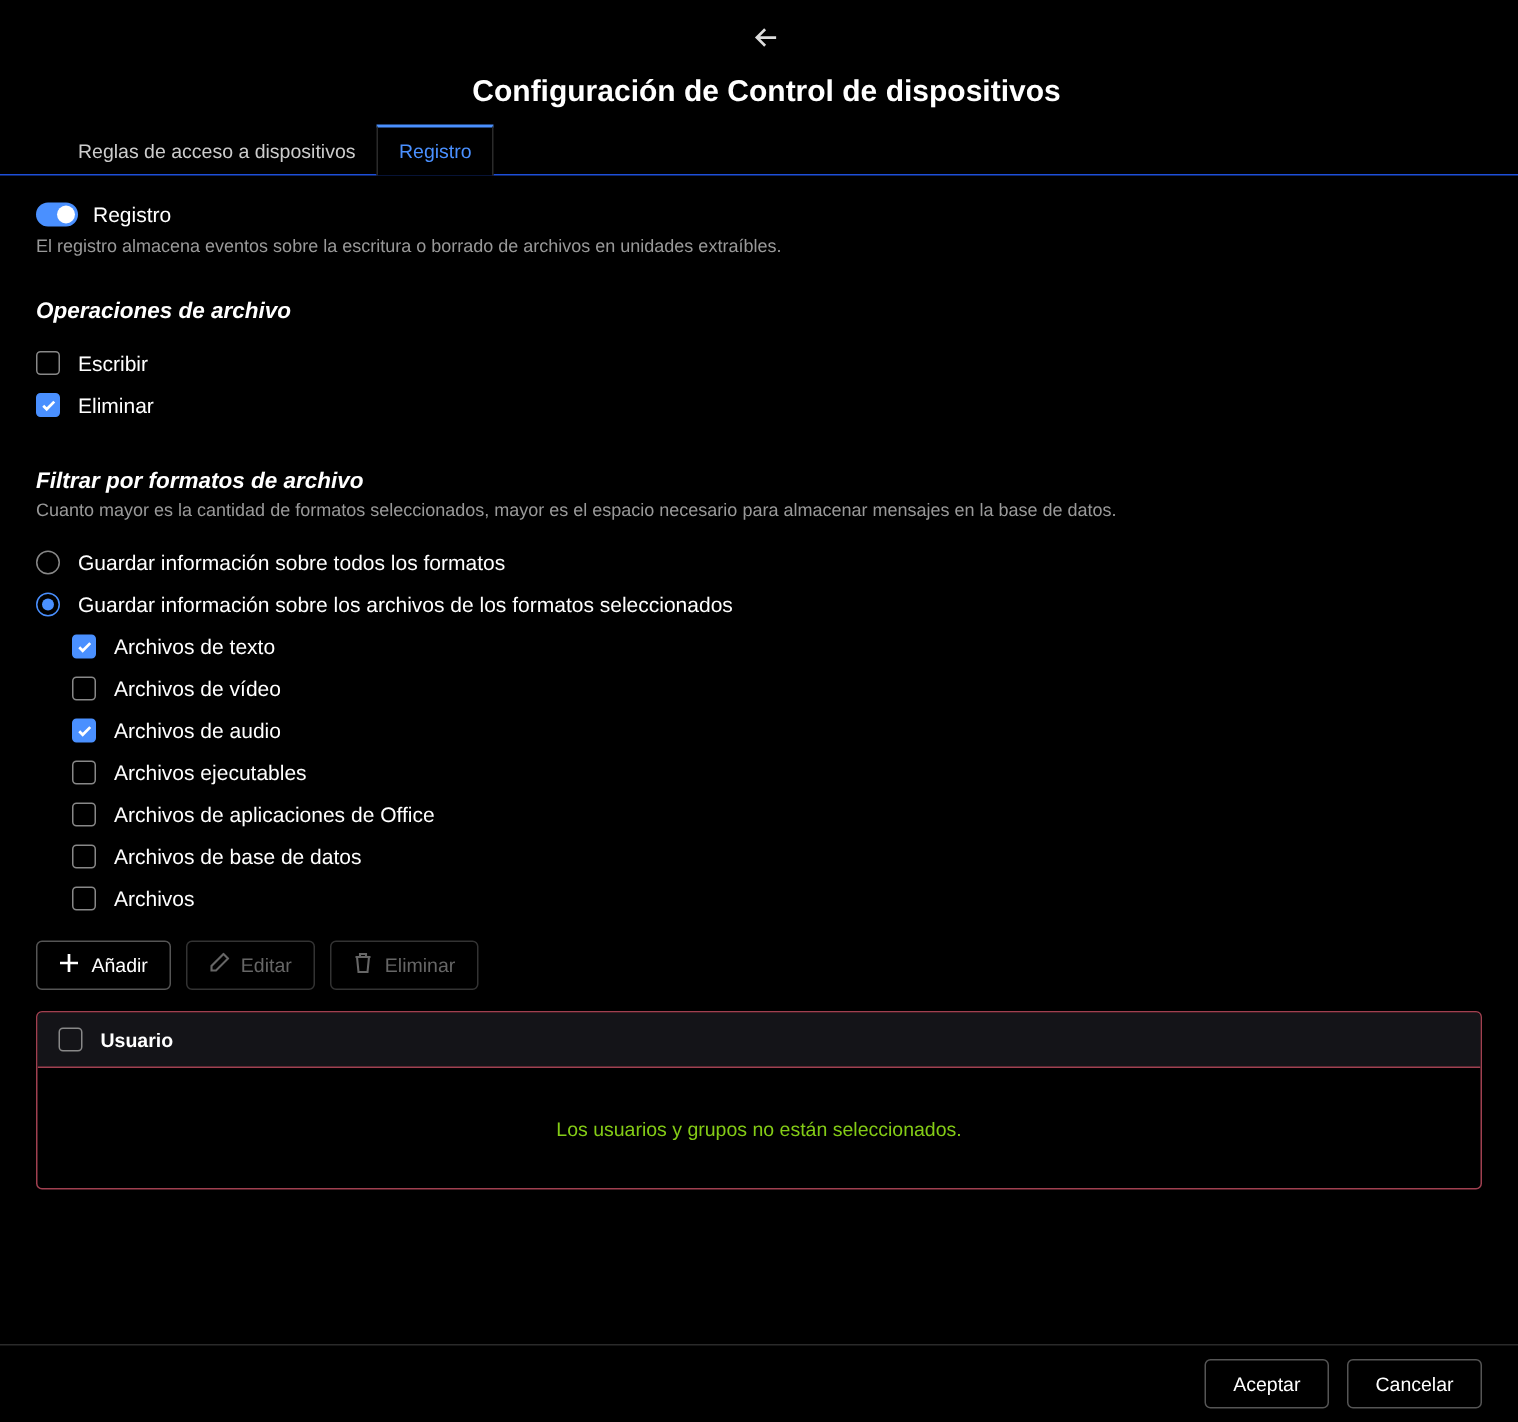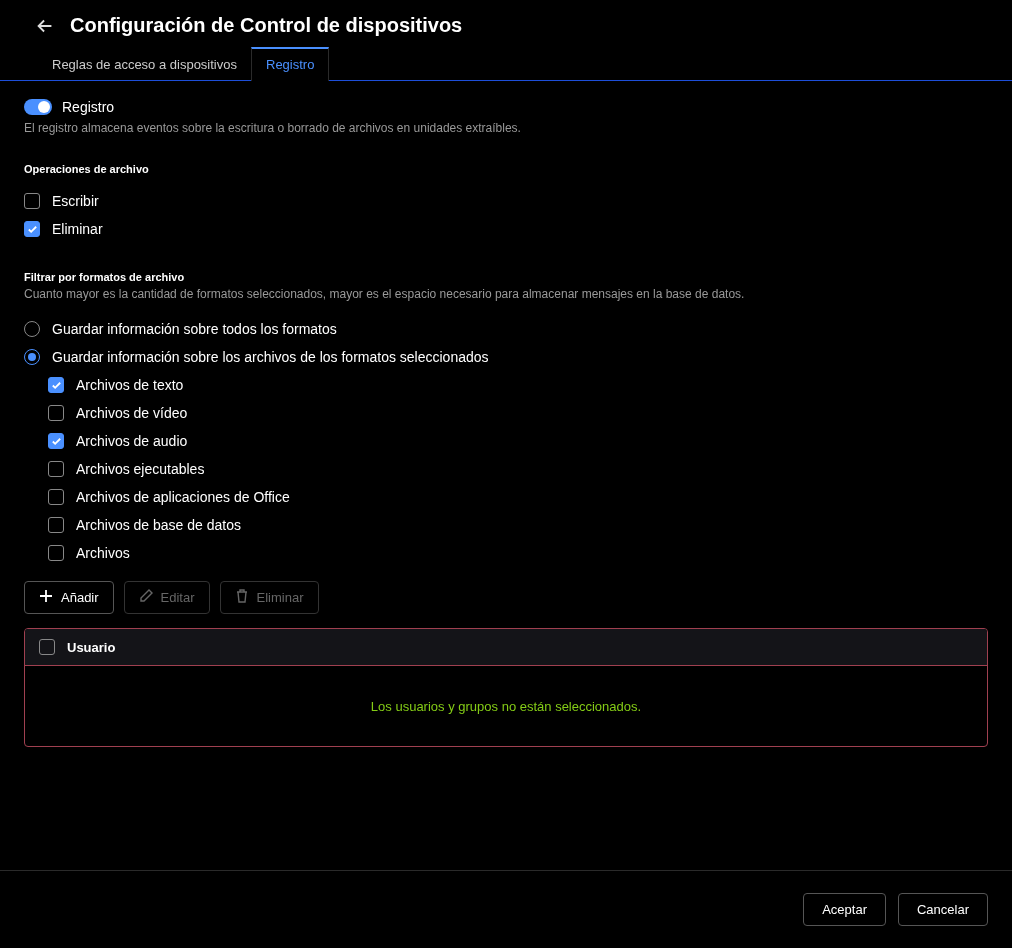--- a/index.html
+++ b/index.html
@@ -12,20 +12,21 @@
     font-size: 14px;
     overflow: hidden;
     position: relative;
   }
 
   .header {
     display: flex;
     align-items: center;
     gap: 14px;
     padding: 14px 24px 10px 34px;
+    flex-direction: column;
   }
   .back-arrow {
     width: 22px; height: 22px;
     display: flex; align-items: center; justify-content: center;
     cursor: pointer;
     color: #ddd;
   }
   .page-title {
     font-size: 20px;
     font-weight: 600;
@@ -72,21 +73,21 @@
     content: "";
     position: absolute;
     width: 12px; height: 12px;
     background: #fff;
     border-radius: 50%;
     top: 2px; right: 2px;
   }
   .toggle-label { font-size: 14px; color: #fff; }
   .subtext { font-size: 12px; color: #999; margin-top: 6px; }
 
-  .section-title { font-size: 11px; font-weight: 600; margin-top: 28px; margin-bottom: 12px; }
+  .section-title { font-size: 15px; font-weight: 600; margin-top: 28px; margin-bottom: 12px; font-style: italic; }
   .section-title.with-sub { margin-bottom: 4px; }
   .section-sub { font-size: 12px; color: #999; margin-bottom: 14px; }
 
   .check-row, .radio-row {
     display: flex;
     align-items: center;
     gap: 12px;
     padding: 6px 0;
     cursor: pointer;
   }
@@ -145,21 +146,21 @@
     min-height: 80px;
     display: flex; align-items: center; justify-content: center;
     color: #84cc16;
     font-size: 13px;
     padding: 24px;
   }
 
   .footer {
     position: absolute;
     bottom: 0; left: 0; right: 0;
-    height: 78px;
+    height: 52px;
     border-top: 1px solid #2a2a2a;
     display: flex;
     justify-content: flex-end;
     align-items: center;
     gap: 12px;
     padding: 0 24px;
     background: #000;
   }
   .footer .btn { padding: 8px 18px; }
 </style>

